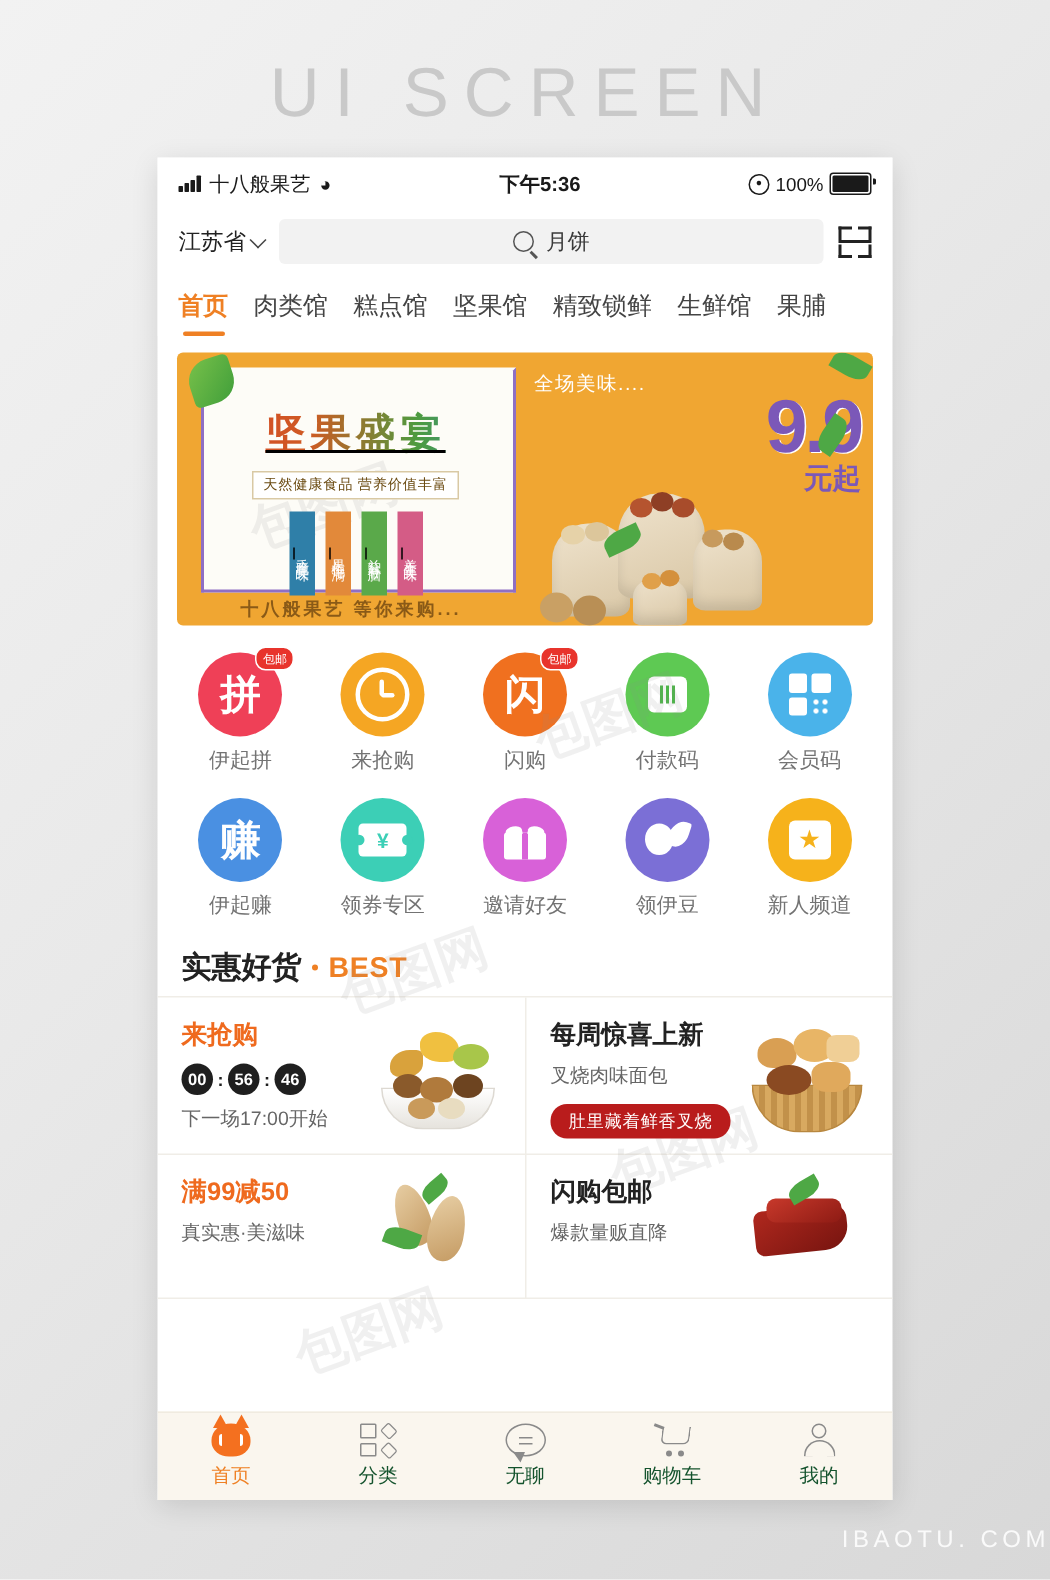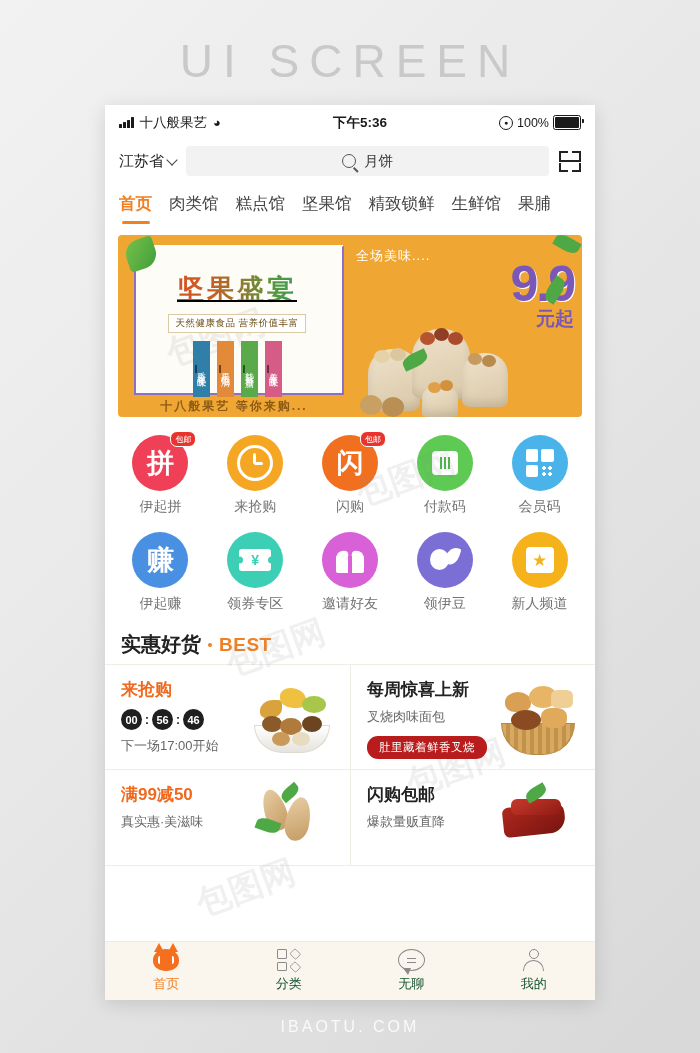--- a/index.html
+++ b/index.html
@@ -7,21 +7,21 @@
     width:700px;height:1053px;
     background:linear-gradient(135deg,#f2f2f2 0%,#e9e9e9 40%,#d8d8d8 100%);
     font-family:"Liberation Sans","DejaVu Sans",sans-serif;
     overflow:hidden;position:relative;
   }
   .page-title{
     position:absolute;top:34px;left:0;width:700px;text-align:center;
     font-size:46px;letter-spacing:10px;color:#c9c9c9;font-weight:400;
   }
   .page-footer{
-    position:absolute;top:1018px;left:0;width:700px;text-align:center;
+    position:absolute;top:1018px;left:0;width:700px;text-align:right;
     font-size:16px;letter-spacing:3px;color:#fafafa;
   }
   .phone{
     position:absolute;left:105px;top:105px;width:490px;height:895px;
     background:#ffffff;overflow:hidden;
     box-shadow:0 4px 18px rgba(0,0,0,.13);
   }
   
   .statusbar{
     height:35px;display:flex;align-items:center;padding:0 14px;
@@ -518,20 +518,29 @@
         </span>
       <span class="lab">分类</span>
     </div>
     <div class="tb">
       <span class="chat">
           <u></u>
         </span>
       <span class="lab">无聊</span>
     </div>
     <div class="tb">
+      <span class="cartic">
+          <i></i>
+          <i></i>
+          <i></i>
+          <i></i>
+        </span>
+      <span class="lab">购物车</span>
+    </div>
+    <div class="tb">
       <span class="person">
           <i></i>
           <i></i>
         </span>
       <span class="lab">我的</span>
     </div>
   </div>
 
   <div class="wm" style="left:60px;top:210px;transform:rotate(-20deg);">包图网</div>
   <div class="wm" style="left:250px;top:350px;transform:rotate(-20deg);">包图网</div>

